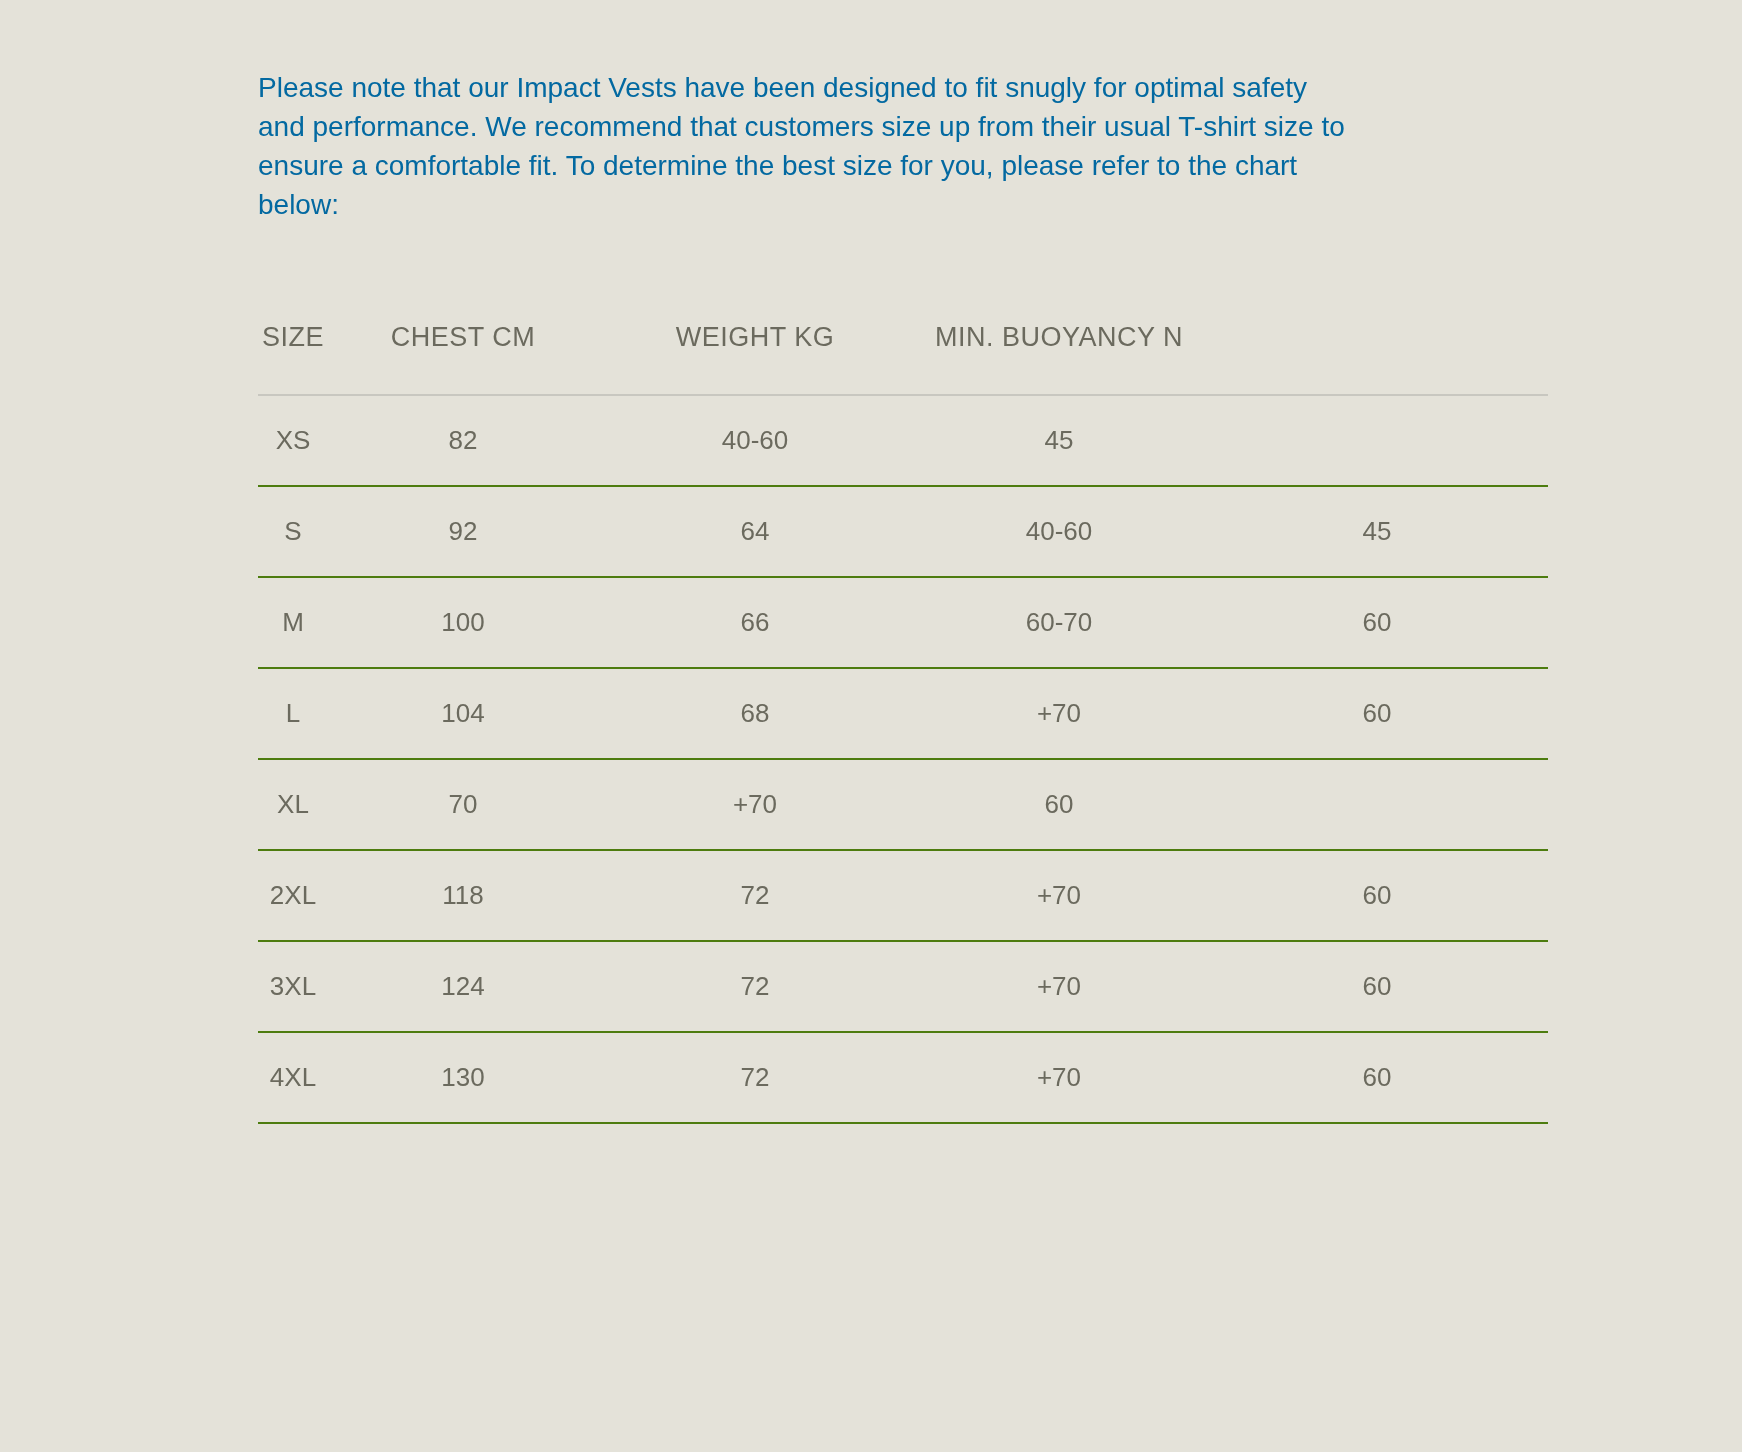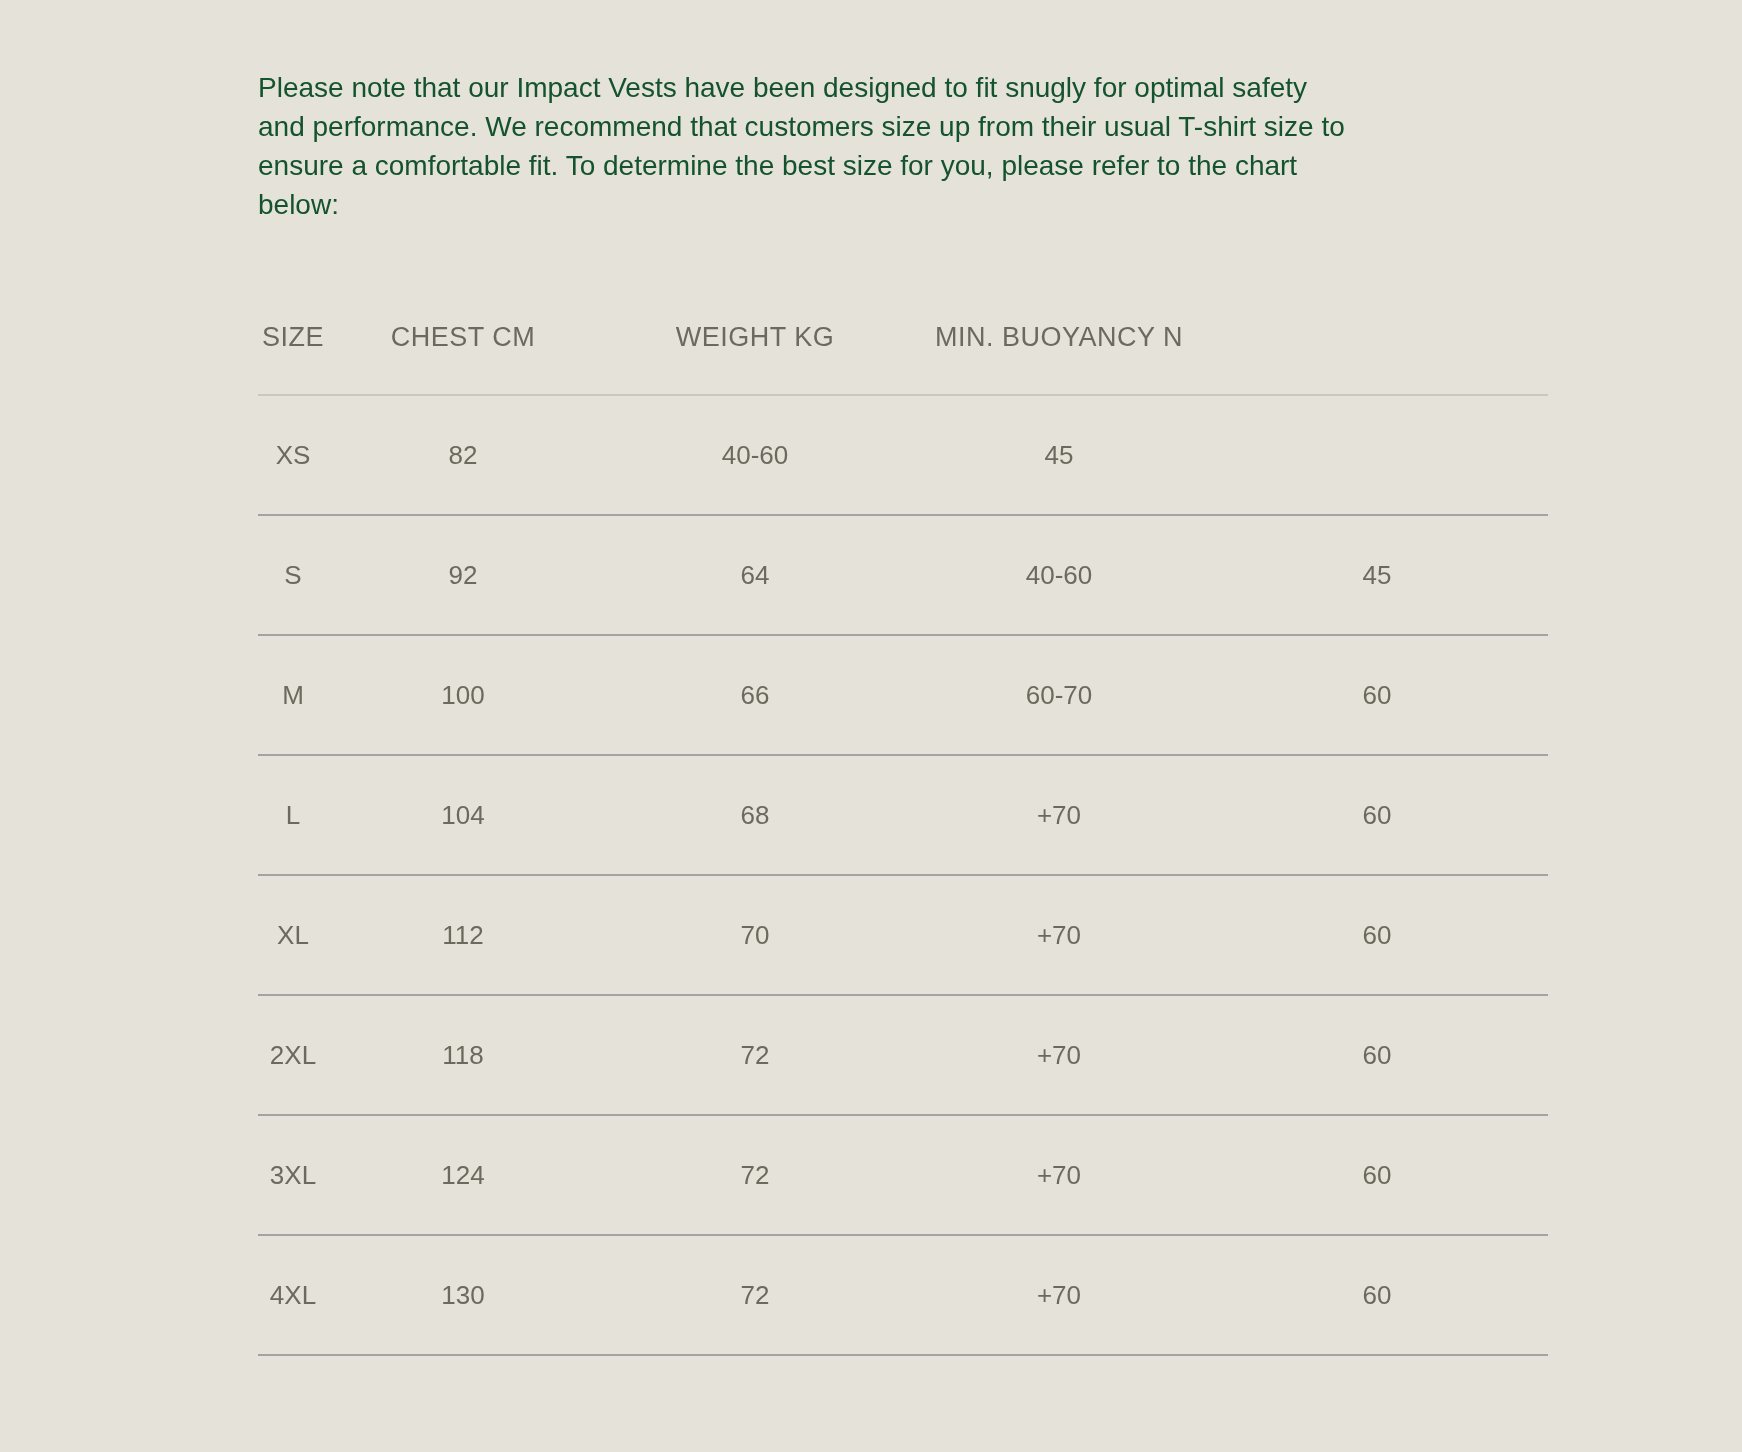--- a/index.html
+++ b/index.html
@@ -15,21 +15,21 @@
     color: #6c6b5e;
     overflow: hidden;
   }
   .intro {
     position: absolute;
     left: 258px;
     top: 68px;
     width: 1320px;
     font-size: 28px;
     line-height: 39px;
-    color: #14532d;
+    color: #0369a1;
   }
   .size-chart {
     position: absolute;
     left: 258px;
     top: 280px;
     width: 1290px;
   }
   .chart-row {
     display: grid;
     grid-template-columns: 70px 270px 314px 294px 342px;
@@ -38,22 +38,22 @@
   .chart-header {
     height: 116px;
     border-bottom: 2px solid #c8c7c0;
   }
   .chart-header .cell {
     font-size: 27px;
     letter-spacing: 0.5px;
     color: #6b6a5e;
   }
   .data-row {
-    height: 120px;
-    border-bottom: 2px solid #a3a3a3;
+    height: 91px;
+    border-bottom: 2px solid #4d7c0f;
   }
   .cell {
     display: flex;
     align-items: center;
     justify-content: center;
     text-align: center;
     font-size: 26px;
     color: #6b6a5e;
     white-space: nowrap;
   }
@@ -103,21 +103,20 @@
   <div class="chart-row data-row">
     <div class="cell">L</div>
     <div class="cell">104</div>
     <div class="cell">68</div>
     <div class="cell">+70</div>
     <div class="cell">60</div>
   </div>
 
   <div class="chart-row data-row">
     <div class="cell">XL</div>
-    <div class="cell">112</div>
     <div class="cell">70</div>
     <div class="cell">+70</div>
     <div class="cell">60</div>
   </div>
 
   <div class="chart-row data-row">
     <div class="cell">2XL</div>
     <div class="cell">118</div>
     <div class="cell">72</div>
     <div class="cell">+70</div>

